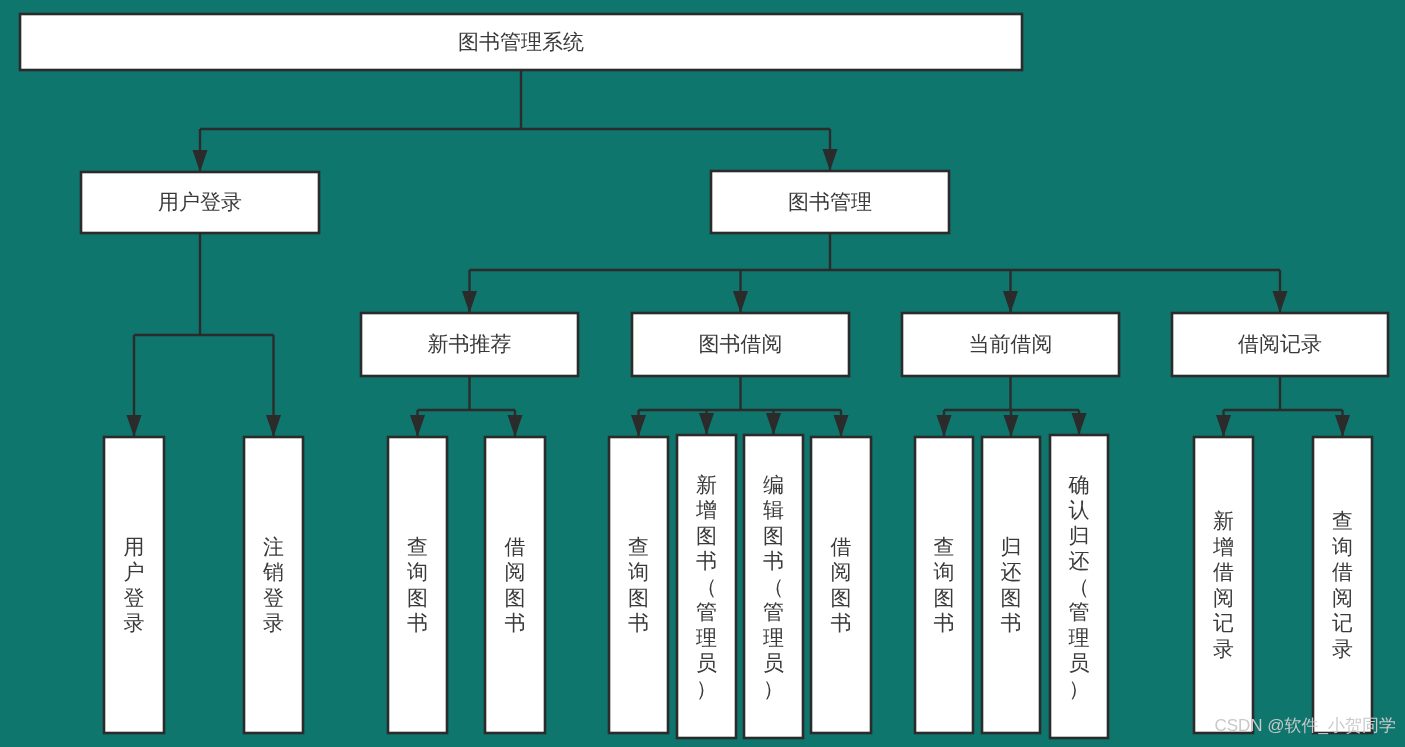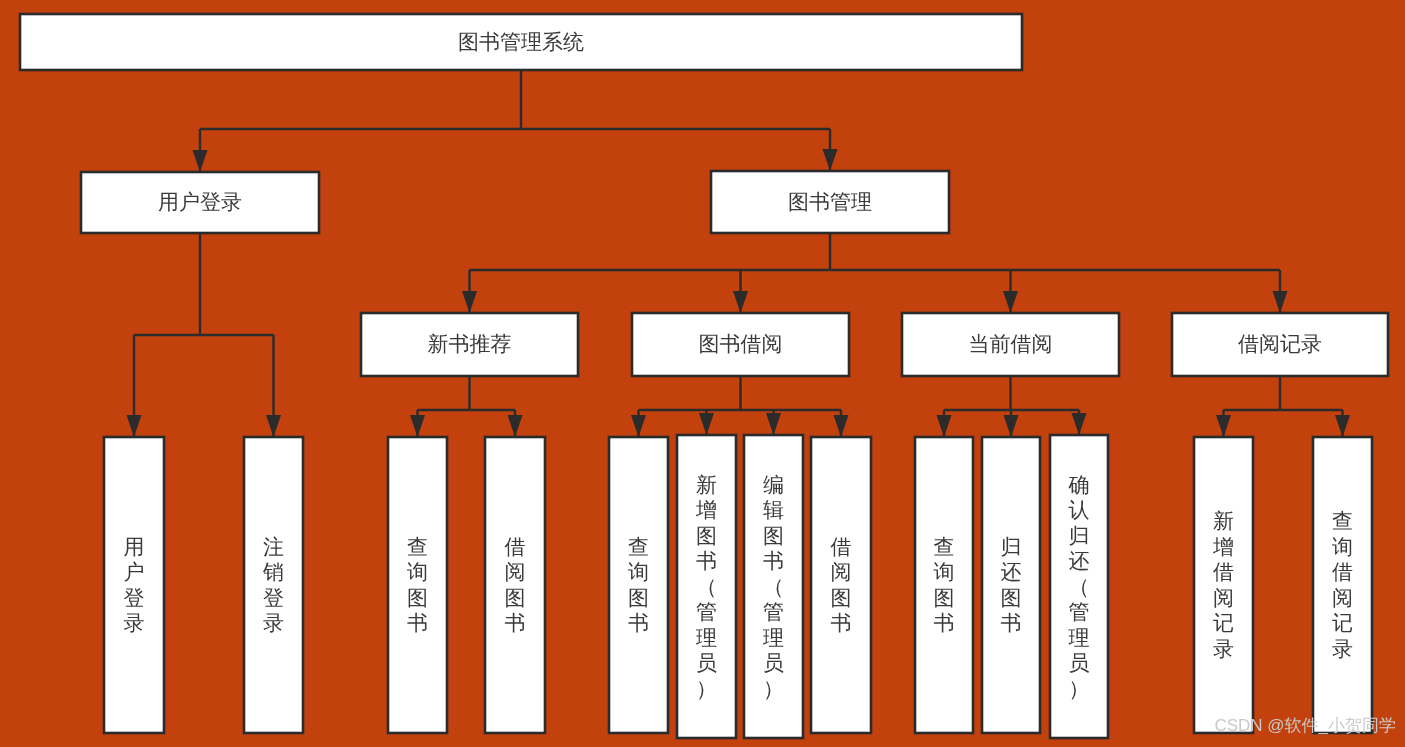--- a/index.html
+++ b/index.html
@@ -7,21 +7,21 @@
     padding: 0;
     background: #ffffff;
   }
   body {
     font-family: "Liberation Sans", "DejaVu Sans", sans-serif;
   }
   #diagram-root {
     position: relative;
     width: 1405px;
     height: 747px;
-    background: #c2410c;
+    background: #0f766e;
     overflow: hidden;
   }
   svg.diagram-canvas {
     position: absolute;
     left: 0;
     top: 0;
     width: 1405px;
     height: 747px;
     display: block;
   }

